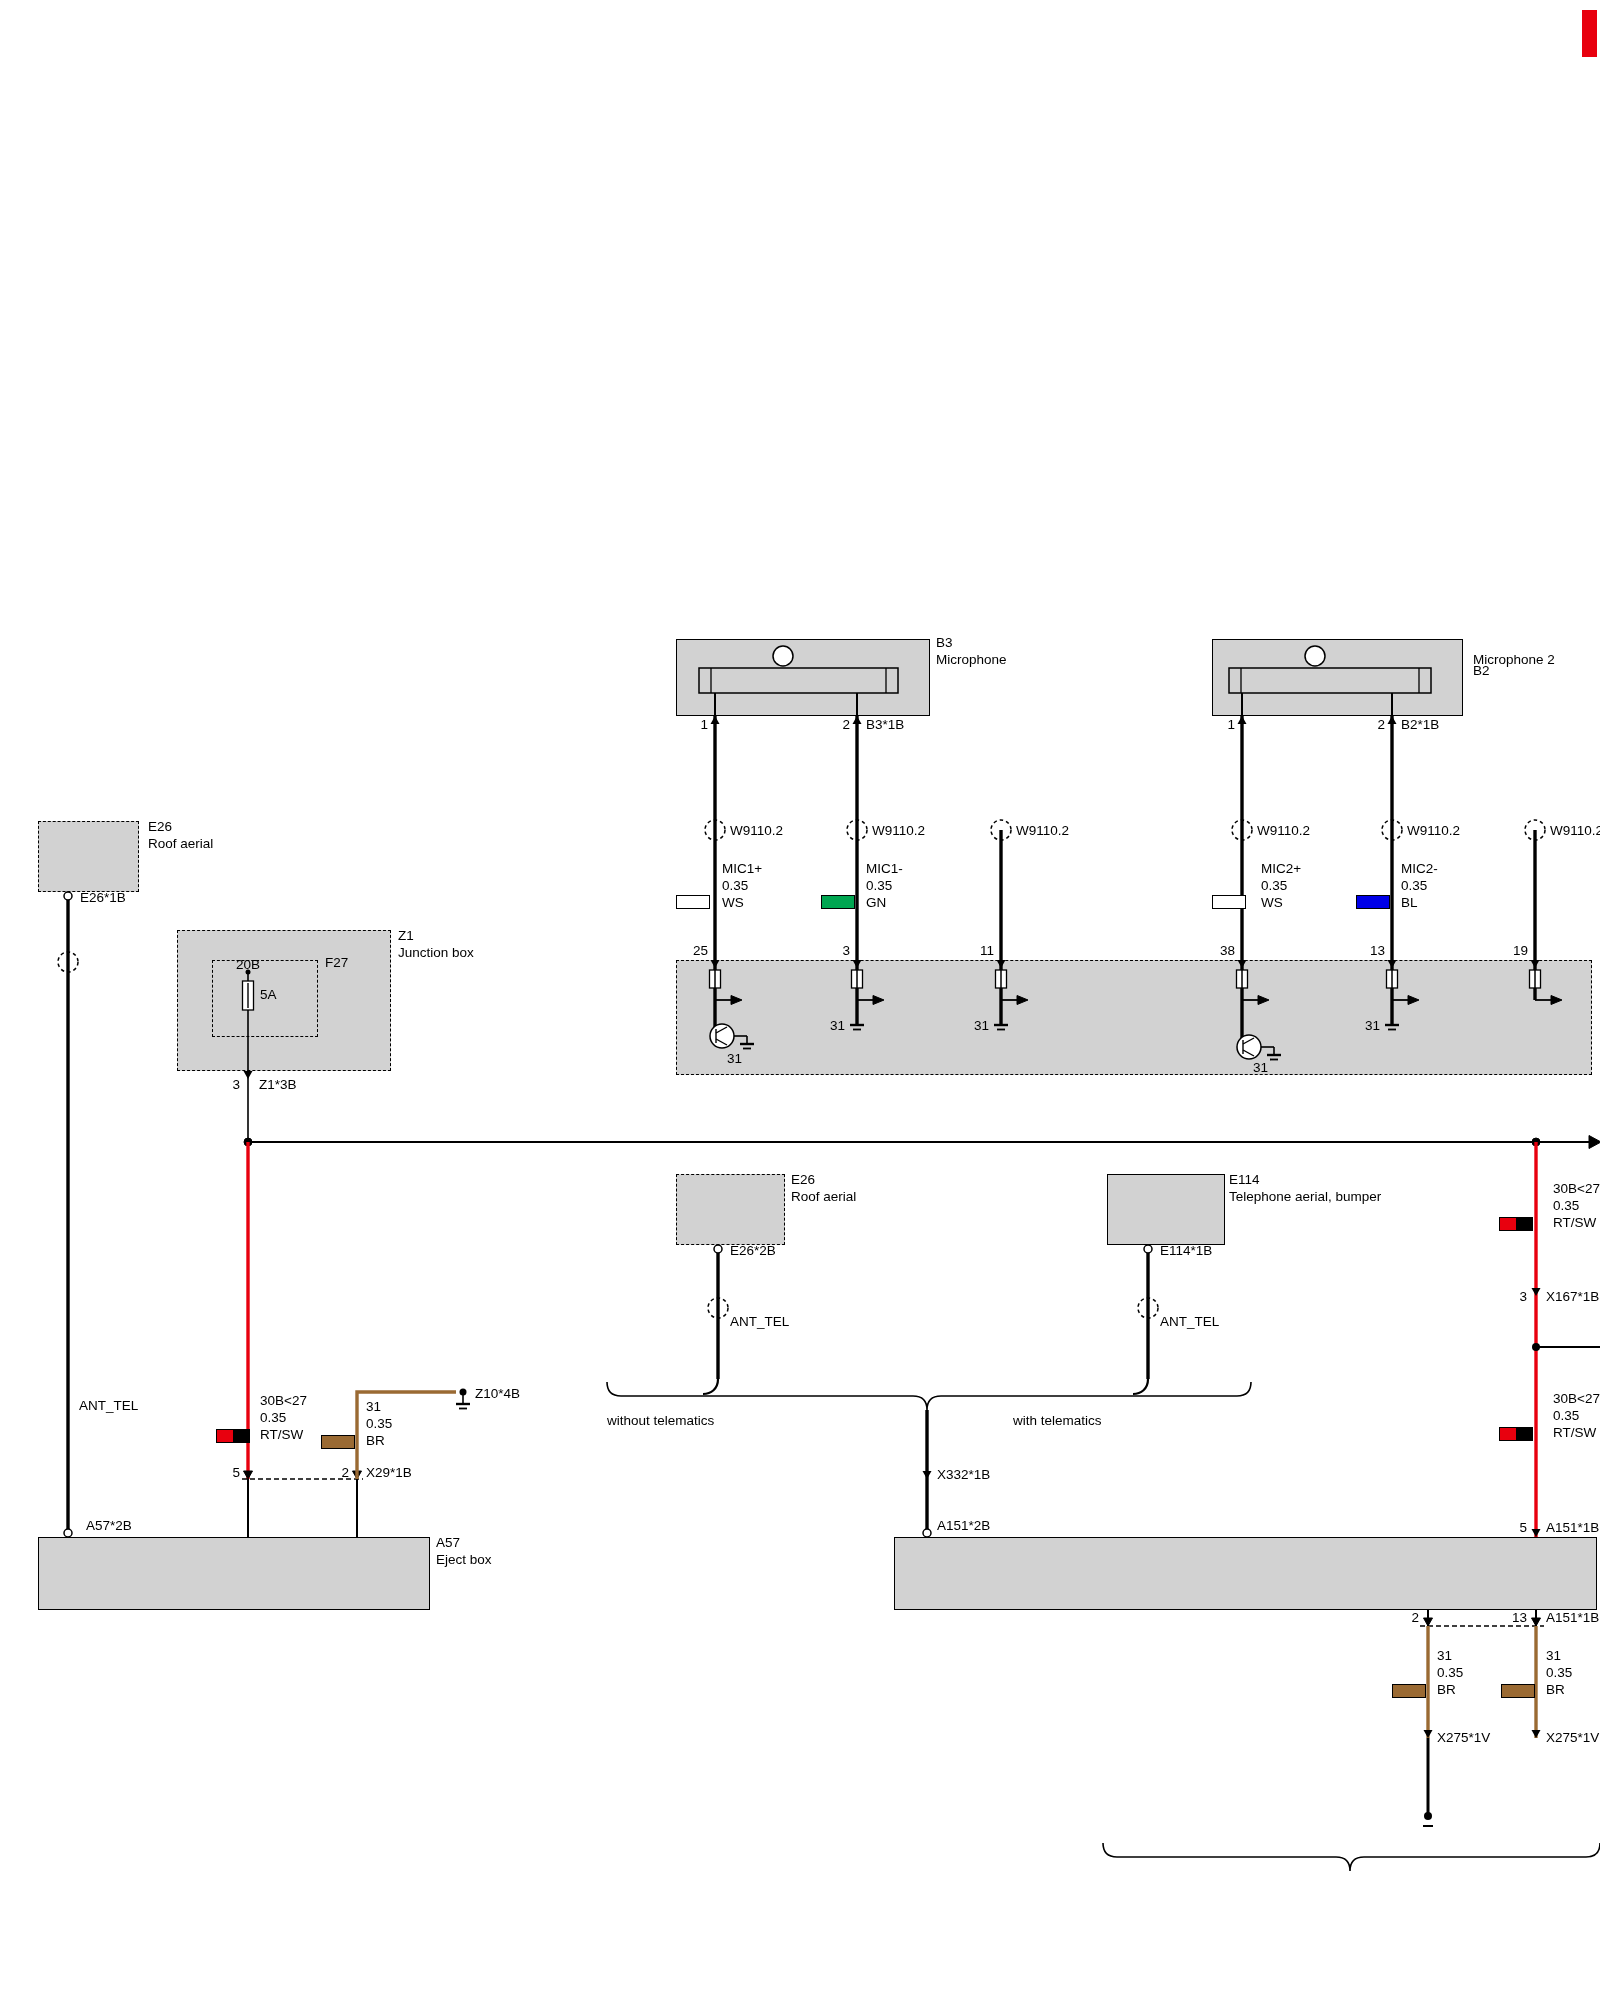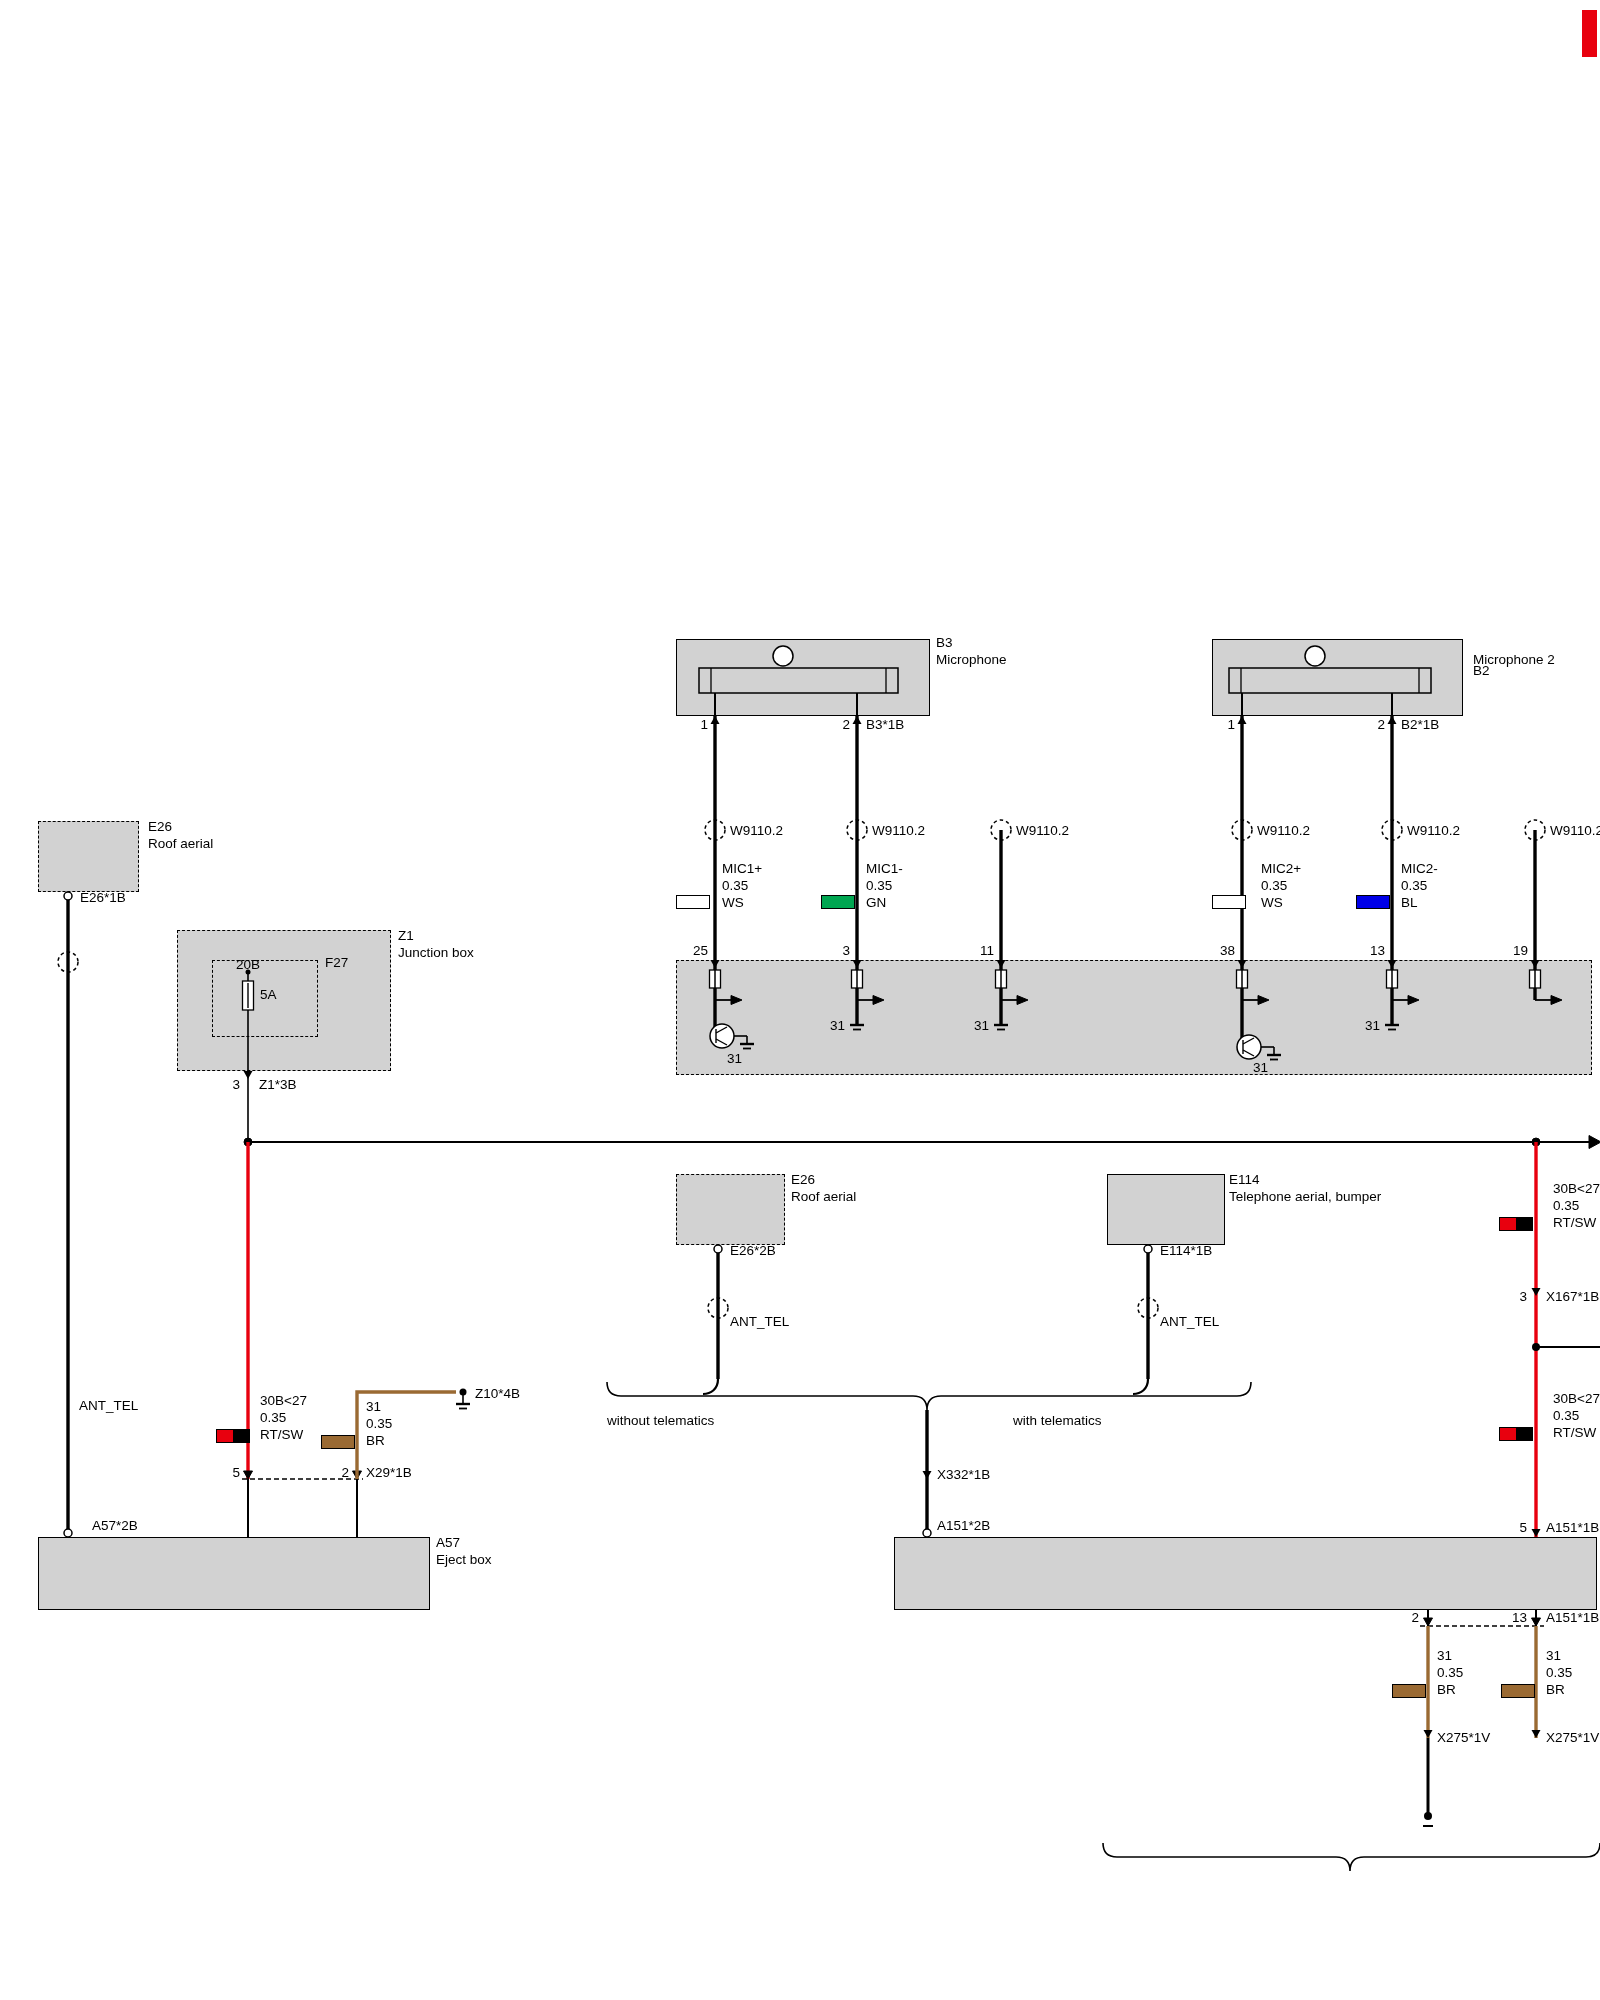--- a/index.html
+++ b/index.html
@@ -329,21 +329,21 @@
     <div>0.35</div>
     <div>BR</div>
   </div>
   <div class="swatch c-brown" style="left:321px;top:1435px"></div>
   <div class="lbl" style="left:475px;top:1385px">Z10*4B</div>
 
   <div class="lbl r" style="left:240px;top:1464px">5</div>
   <div class="lbl r" style="left:349px;top:1464px">2</div>
   <div class="lbl" style="left:366px;top:1464px">X29*1B</div>
 
-  <div class="lbl" style="left:92px;top:1517px">A57*2B</div>
+  <div class="lbl" style="left:86px;top:1517px">A57*2B</div>
   <div class="lbl" style="left:436px;top:1534px">A57</div>
   <div class="lbl" style="left:436px;top:1551px">Eject box</div>
 
   <div class="lbl" style="left:791px;top:1171px">E26</div>
   <div class="lbl" style="left:791px;top:1188px">Roof aerial</div>
   <div class="lbl" style="left:730px;top:1242px">E26*2B</div>
   <div class="lbl" style="left:730px;top:1313px">ANT_TEL</div>
 
   <div class="lbl" style="left:1229px;top:1171px">E114</div>
   <div class="lbl" style="left:1229px;top:1188px">Telephone aerial, bumper</div>

